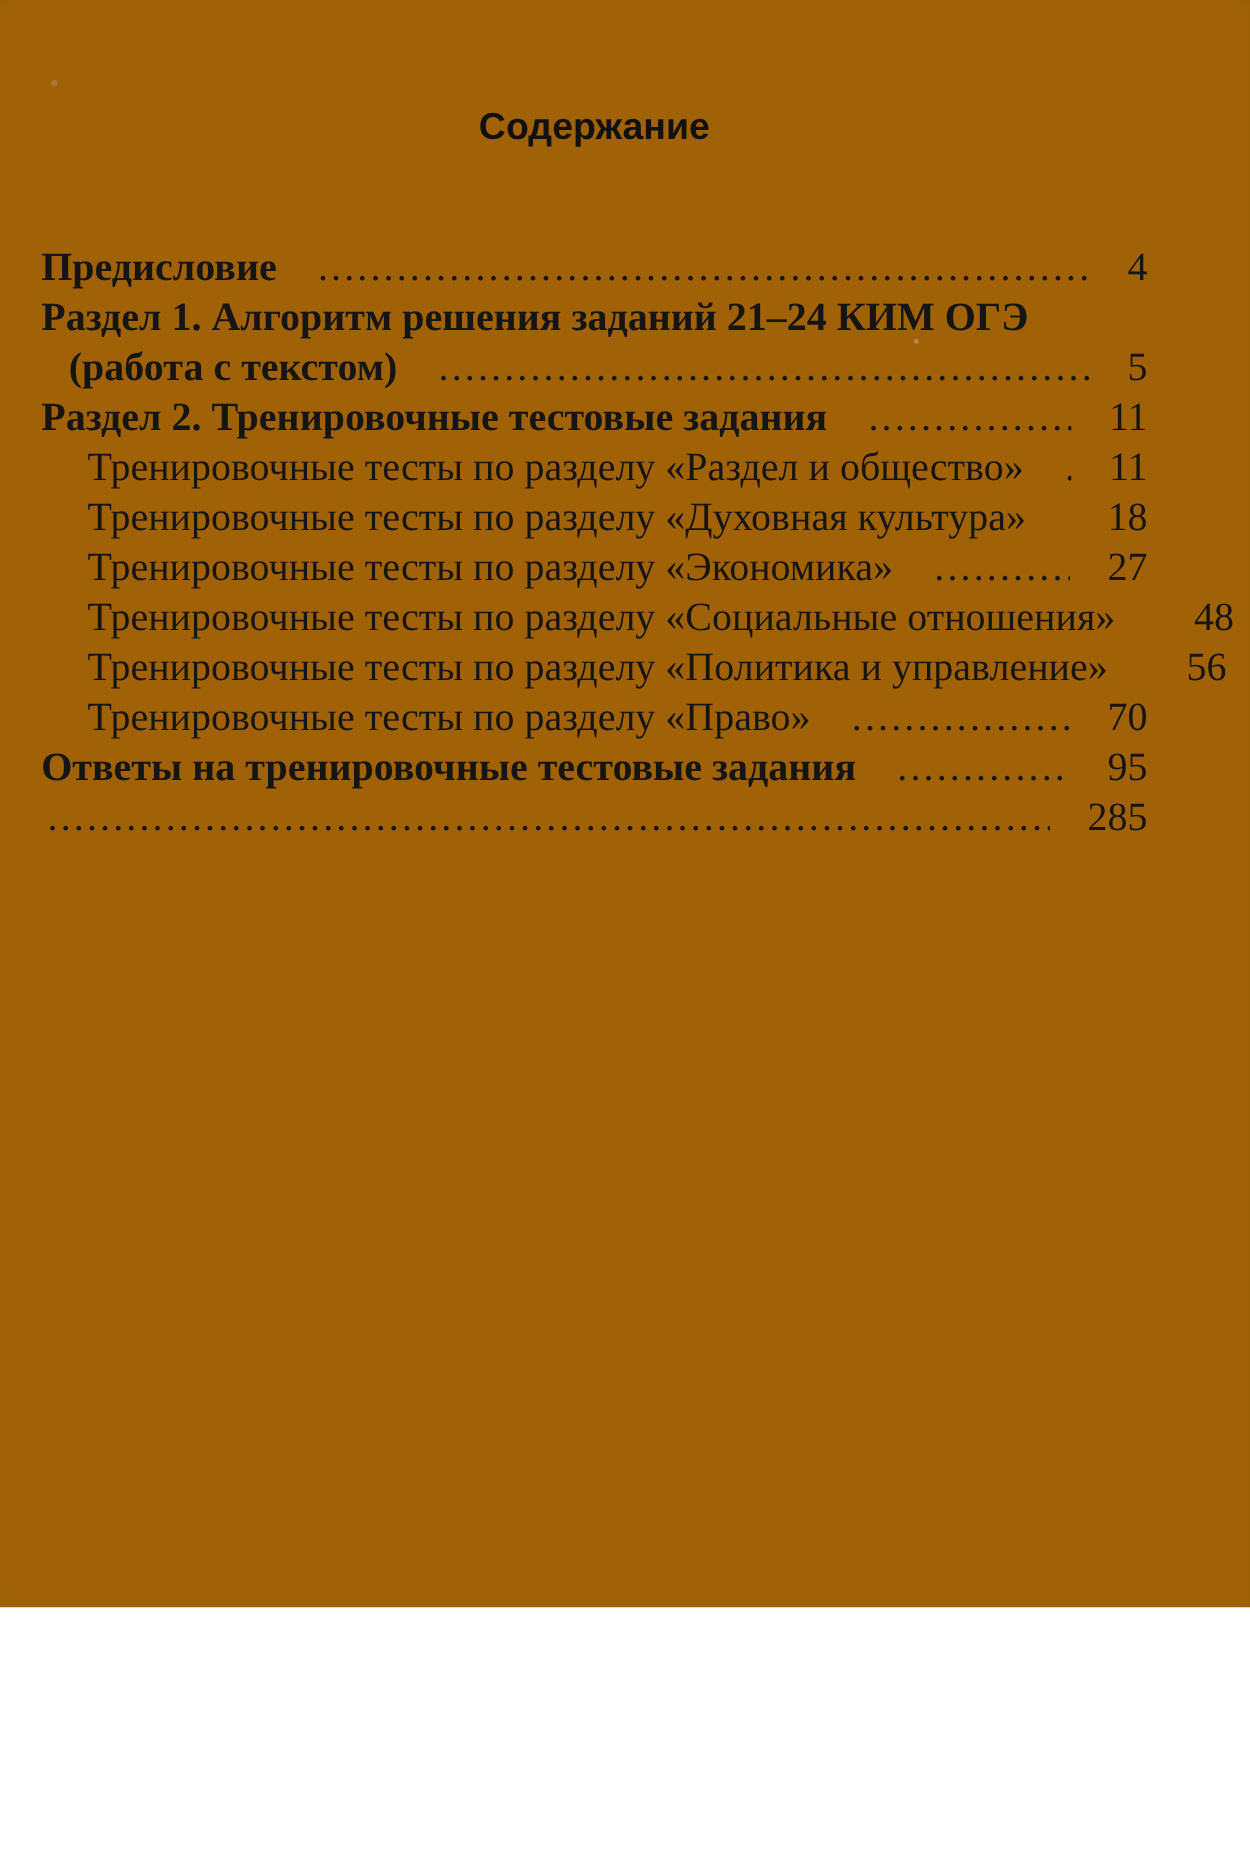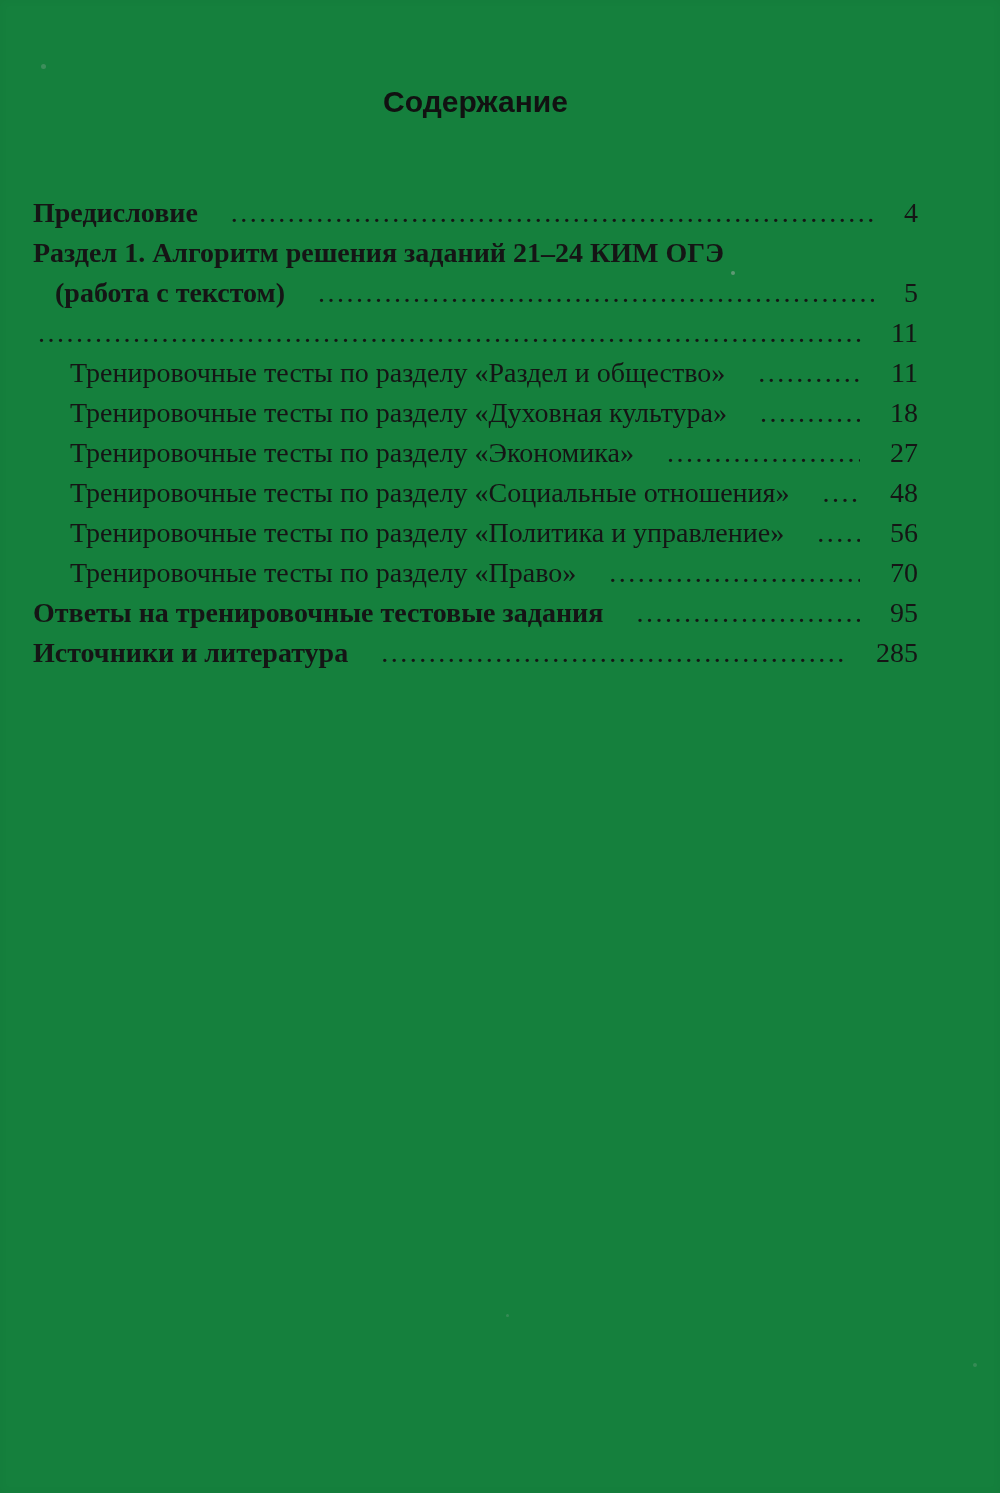--- a/index.html
+++ b/index.html
@@ -3,22 +3,22 @@
 <meta charset="utf-8">
 <style>
   html, body {
     margin: 0;
     padding: 0;
     background: #ffffff;
   }
   .page {
     position: relative;
     width: 1000px;
-    height: 1493px;
-    background: #15803d;
+    height: 1286px;
+    background: #a16207;
     overflow: hidden;
     font-family: "Liberation Serif", serif;
     color: #151515;
     box-shadow: inset 0 0 10px rgba(0,0,0,0.04);
   }
   .title {
     margin: 0 82px 0 33px;
     padding-top: 84px;
     font-family: "Liberation Sans", sans-serif;
     font-weight: 700;
@@ -26,21 +26,21 @@
     line-height: 36px;
     text-align: center;
     color: #111111;
   }
   .toc {
     margin: 78px 82px 0 33px;
   }
   .row {
     display: flex;
     align-items: baseline;
-    font-size: 28px;
+    font-size: 32px;
     line-height: 30px;
     margin-bottom: 10px;
     gap: 28px;
   }
   .row.bold .label { font-weight: 700; }
   .row.sub  { padding-left: 37px; }
   .row.cont { padding-left: 22px; }
   .label {
     flex: 0 0 auto;
     white-space: nowrap;
@@ -91,20 +91,21 @@
       <span class="label">Раздел 1. Алгоритм решения заданий 21–24 КИМ ОГЭ</span>
     </div>
 
     <div class="row bold cont">
       <span class="label">(работа с текстом)</span>
       <span class="dots">........................................................................................................................................................................................................</span>
       <span class="pagenum">5</span>
     </div>
 
     <div class="row bold">
+      <span class="label">Раздел 2. Тренировочные тестовые задания</span>
       <span class="dots">........................................................................................................................................................................................................</span>
       <span class="pagenum">11</span>
     </div>
 
     <div class="row sub">
       <span class="label">Тренировочные тесты по разделу «Раздел и общество»</span>
       <span class="dots">........................................................................................................................................................................................................</span>
       <span class="pagenum">11</span>
     </div>
 
@@ -138,21 +139,20 @@
       <span class="pagenum">70</span>
     </div>
 
     <div class="row bold">
       <span class="label">Ответы на тренировочные тестовые задания</span>
       <span class="dots">........................................................................................................................................................................................................</span>
       <span class="pagenum">95</span>
     </div>
 
     <div class="row bold">
-      <span class="label">Источники и литература</span>
       <span class="dots">........................................................................................................................................................................................................</span>
       <span class="pagenum">285</span>
     </div>
 
   </div>
 
   <span class="speck s1"></span>
   <span class="speck s2"></span>
   <span class="speck s3"></span>
   <span class="speck s4"></span>

